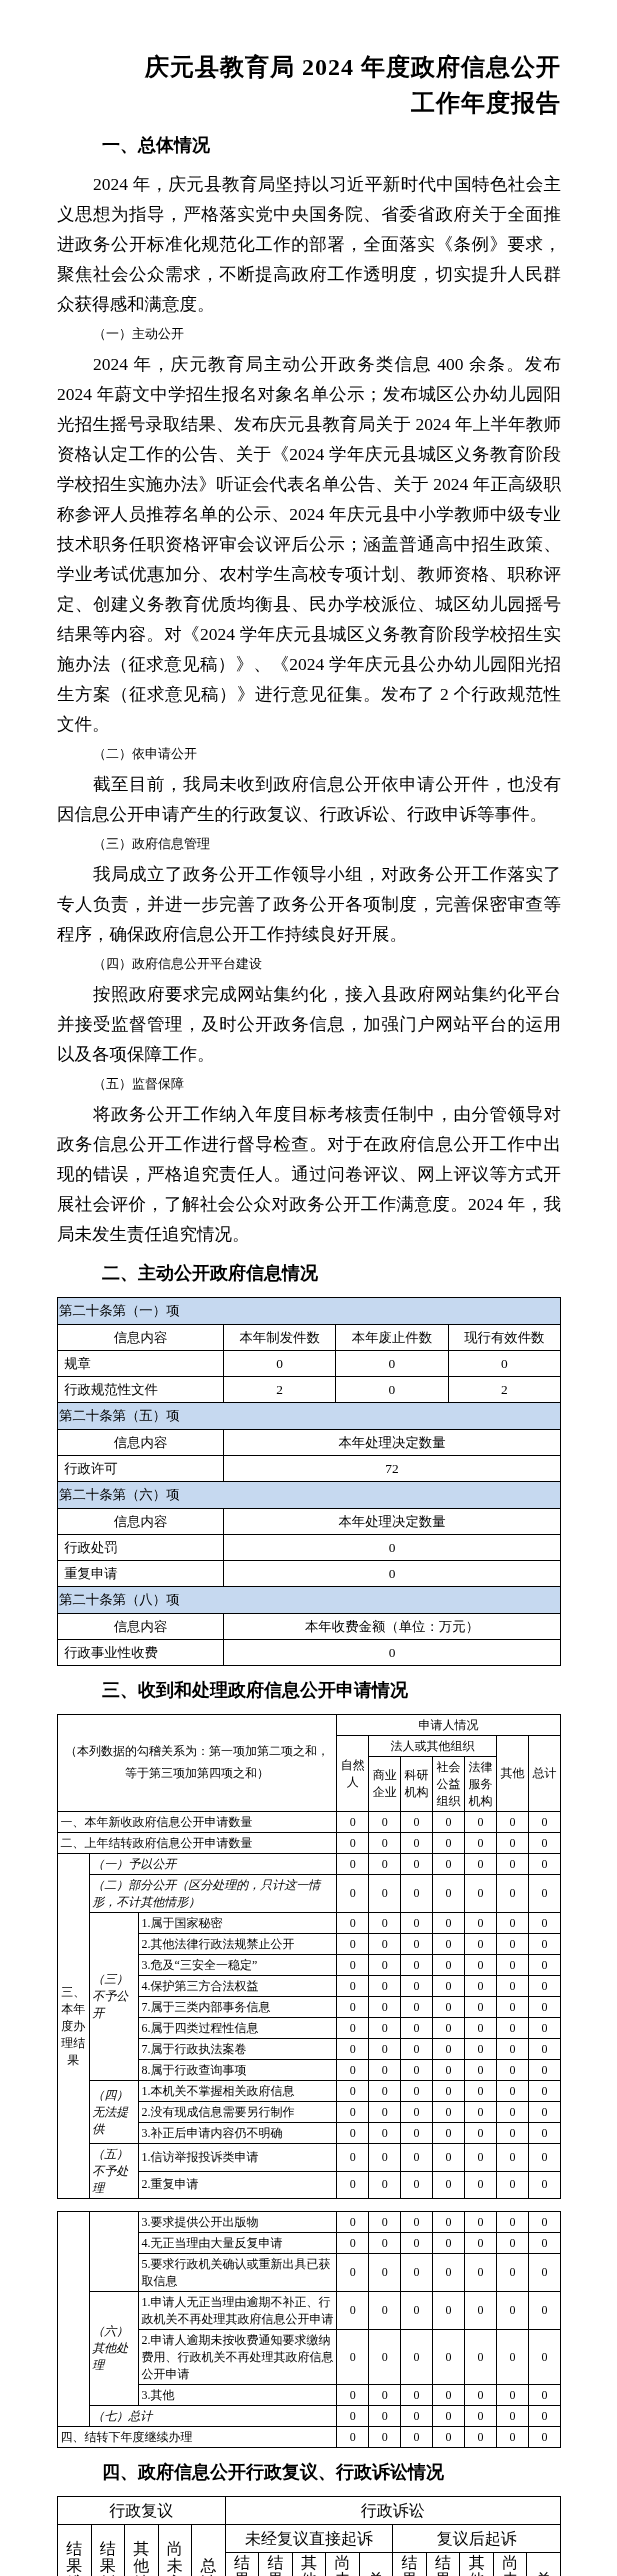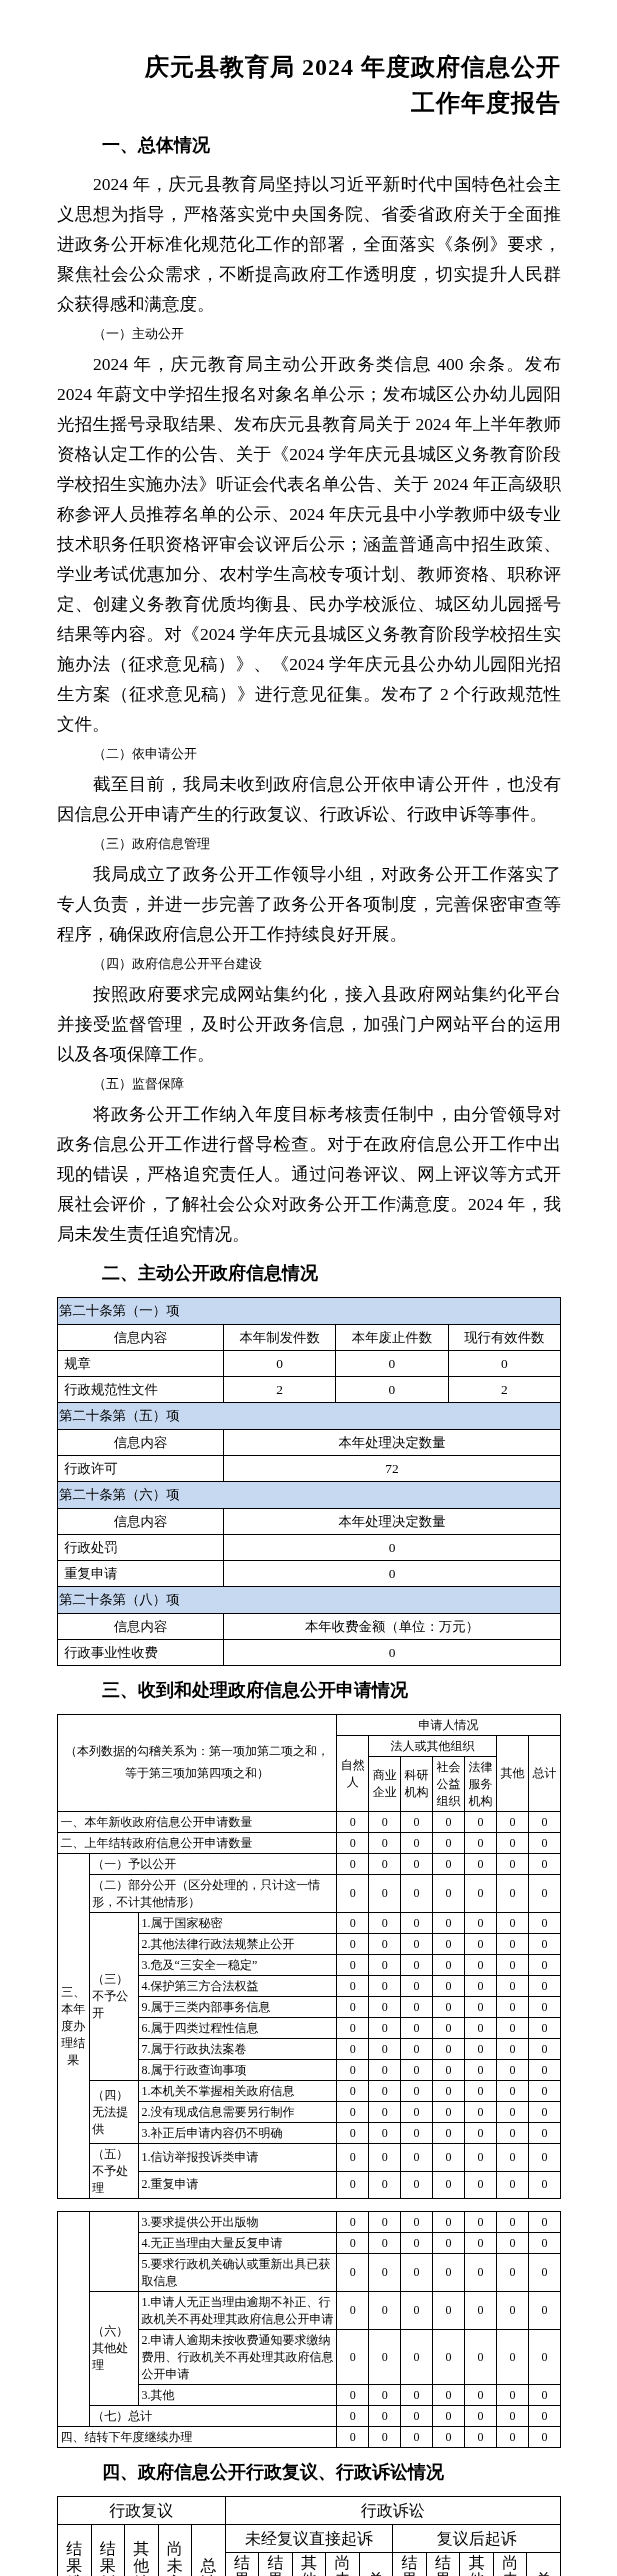--- a/index.html
+++ b/index.html
@@ -16,21 +16,21 @@
   .pub td{font-size:13.4px;}
   .pub .band{background:var(--band,#c6d9f0);text-align:left;height:24px;}
   .pub .hd{text-align:center;height:23px;}
   .pub .lbl{text-align:left;padding-left:6.2px;height:23px;}
   .pub .v{text-align:center;}
   
   .app td{font-size:12px;line-height:17px;padding:1.5px 2.6px;}
   .app .note{text-align:center;line-height:21.6px;padding:4.1px 6.2px;}
   .app .hd{text-align:center;}
   .app .vert{text-align:center;padding:1px;}
-  .app .grp{text-align:left;}
+  .app .grp{text-align:left;font-style:italic;}
   .app .lbl{text-align:left;}
   .app .wide{text-align:left;}
   .app .v{text-align:center;}
   .page-gap{height:12.4px;background:#fff;}
   
   .rev td{font-size:16px;line-height:17px;text-align:center;padding:1px;}
   .rev .h1{height:25px;}
   .rev .v{height:32px;}
 </style>
 </head>
@@ -238,21 +238,21 @@
           <td class="lbl">4.保护第三方合法权益</td>
           <td class="v">0</td>
           <td class="v">0</td>
           <td class="v">0</td>
           <td class="v">0</td>
           <td class="v">0</td>
           <td class="v">0</td>
           <td class="v">0</td>
         </tr>
     <tr>
-          <td class="lbl">9.属于三类内部事务信息</td>
+          <td class="lbl">7.属于三类内部事务信息</td>
           <td class="v">0</td>
           <td class="v">0</td>
           <td class="v">0</td>
           <td class="v">0</td>
           <td class="v">0</td>
           <td class="v">0</td>
           <td class="v">0</td>
         </tr>
     <tr>
           <td class="lbl">6.属于四类过程性信息</td>

